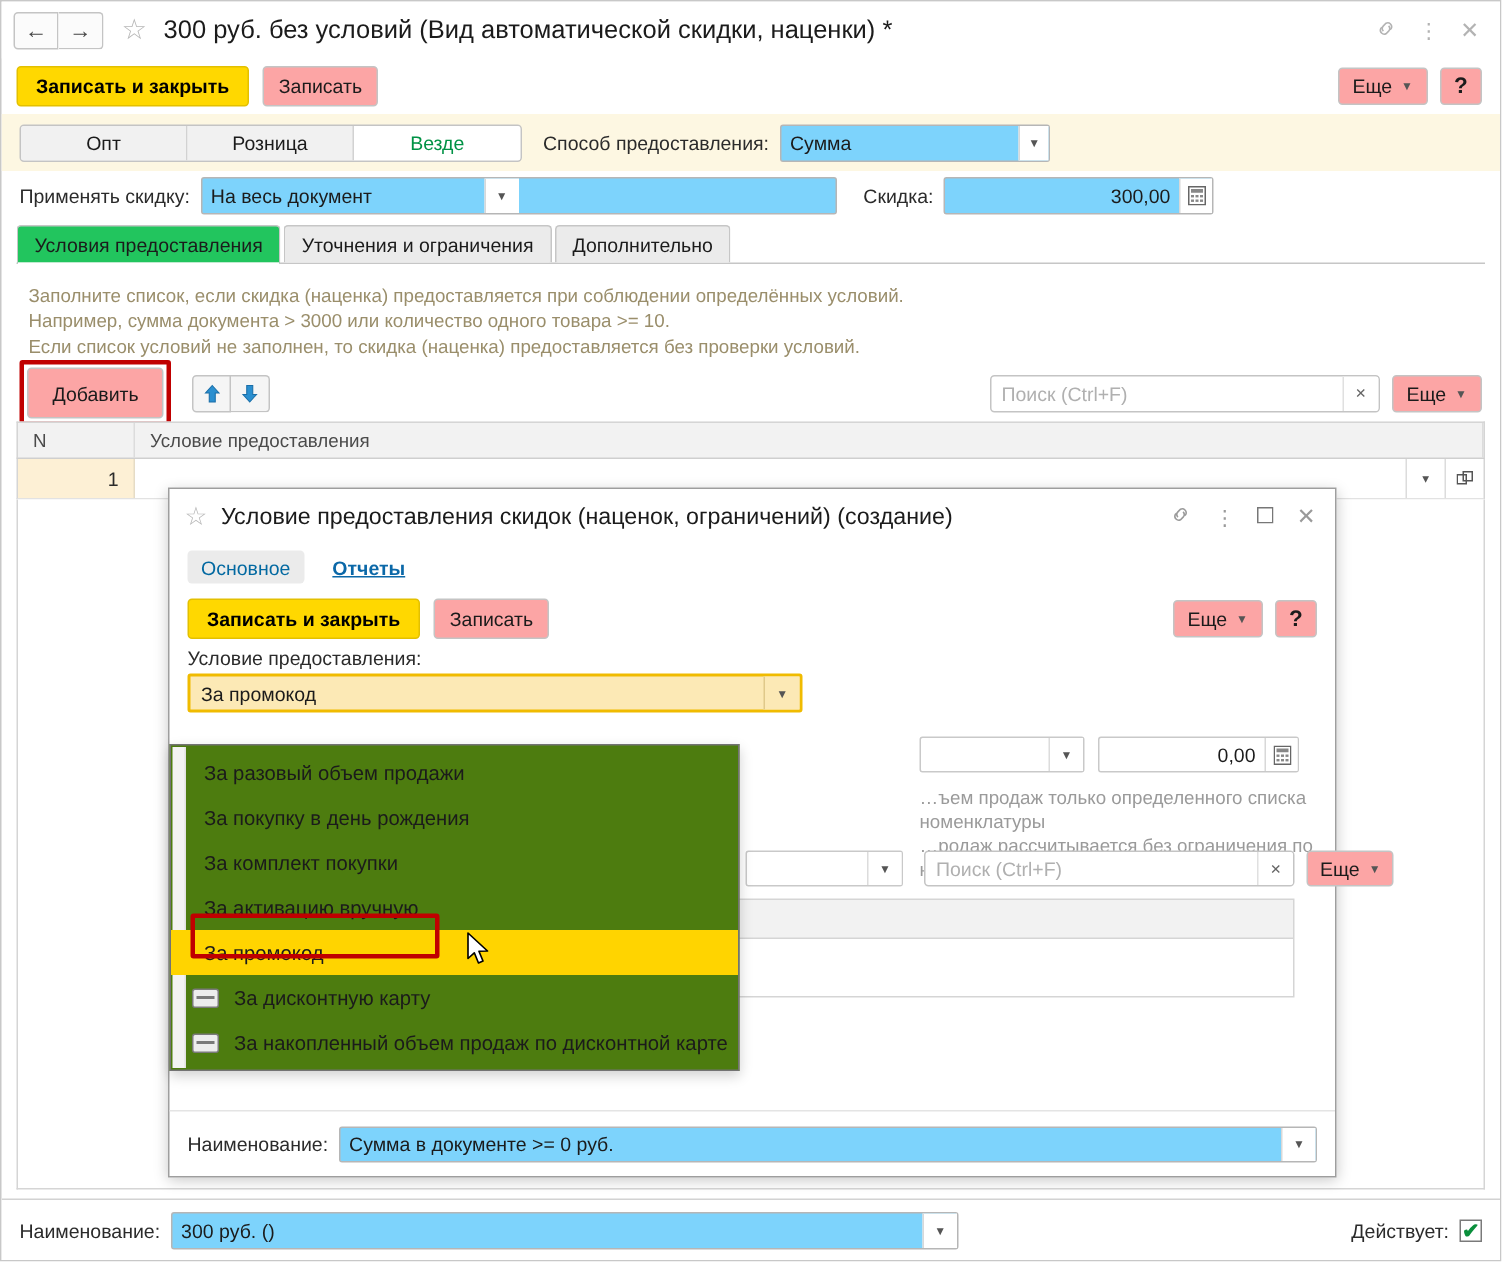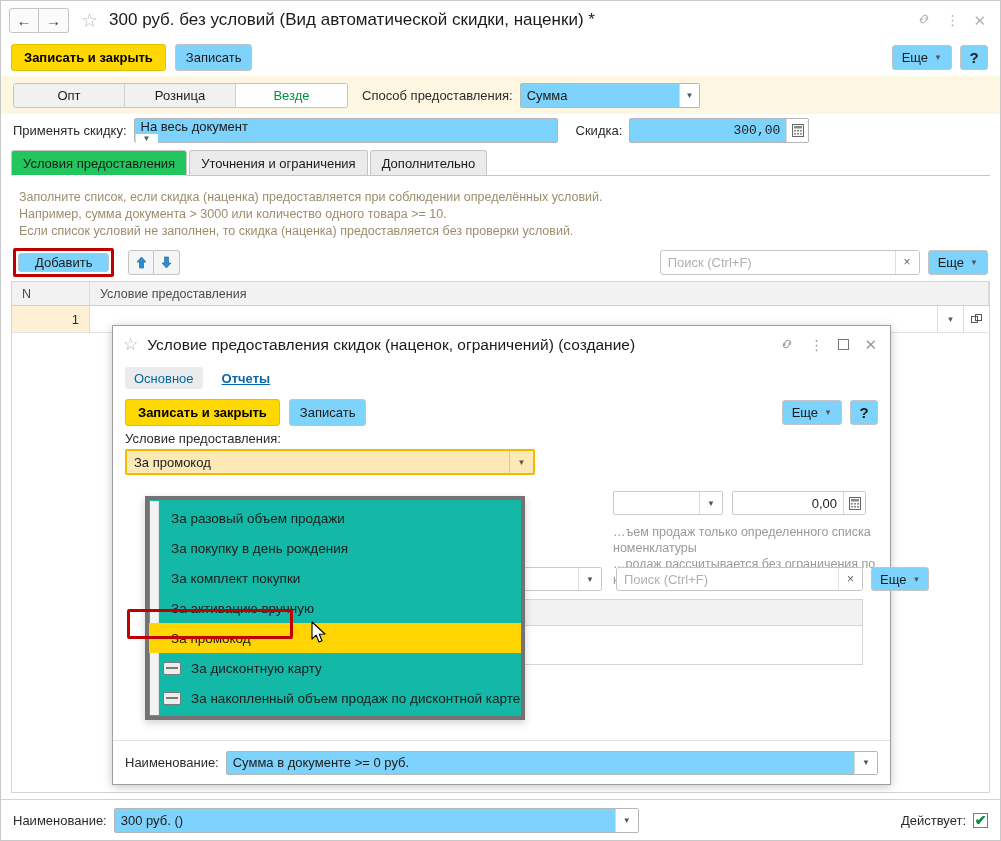--- a/index.html
+++ b/index.html
@@ -46,21 +46,21 @@
   }
   .ti { cursor: pointer; font-size: 15px; line-height: 1; }
   .dots3 { letter-spacing: 0; font-size: 14px; }
 
   
   .cmdbar {
     position: absolute; left: 0; top: 38px; width: 999px; height: 37px;
     display: flex; align-items: center; padding: 0 10px;
   }
   .btn {
-    border: 1px solid #c4c4c4; background: #7dd3fc;
+    border: 1px solid #c4c4c4; background: #fca5a5;
     border-radius: 3px; height: 25px; padding: 0 10px;
     display: inline-flex; align-items: center; justify-content: center;
     font-size: 13px; color: #1b1b1b; cursor: pointer; white-space: nowrap;
   }
   .btn.primary {
     background: #ffd800; border-color: #e3c000; font-weight: bold;
     color: #000;
   }
   .cmd-right { margin-left: auto; display: flex; gap: 8px; padding-right: 2px; }
   .btn.more { padding: 0 9px; }
@@ -285,22 +285,22 @@
   }
   .m-gbody { height: 38px; background: #fff; }
   .m-bottom {
     position: absolute; left: 0; bottom: 0; width: 777px; height: 44px;
     display: flex; align-items: center; padding: 0 12px;
     border-top: 1px solid #e4e4e4;
   }
 
   
   .ddlist {
-    position: absolute; left: 144px; top: 495px; width: 380px;
-    background: #14b8a6; border: 4px solid #737373;
+    position: absolute; left: 112px; top: 495px; width: 380px;
+    background: #4d7c0f; border: 1px solid #737373;
     box-shadow: 0 3px 8px rgba(0,0,0,0.18); z-index: 60;
     padding: 3px 0;
   }
   .dd-scroll {
     position: absolute; left: 1px; top: 1px; width: 9px; bottom: 1px;
     background: #f3f3f3; border-right: 1px solid #e2e2e2;
   }
   .dditem {
     height: 30px; display: flex; align-items: center;
     padding-left: 22px; font-size: 13.5px; color: #1b1b1b; cursor: pointer;
@@ -371,26 +371,26 @@
     </div>
     <span class="band-label">Способ предоставления:</span>
     <div class="inputwrap" style="width:180px;margin-left:7px;">
       <input type="text" value="Сумма" style="">
       <div class="dropbtn">▼</div>
     </div>
   </div>
 
   <div class="applyrow">
     <span>Применять скидку:</span>
-    <div class="inputwrap" style="width:424px;margin-left:7px;flex-direction:column;">
+    <div class="inputwrap" style="width:424px;margin-left:7px;">
       <input type="text" value="На весь документ" style="">
       <div class="dropbtn">▼</div>
     </div>
     <span style="margin-left:18px;">Скидка:</span>
-    <div class="inputwrap" style="width:180px;margin-left:7px;font-family:Liberation Mono, monospace;">
+    <div class="inputwrap" style="width:180px;margin-left:7px;">
       <input type="text" style="flex: 1 1 0%; text-align: right;" value="300,00">
       <div class="calcbtn">
         <svg width="12" height="13" viewBox="0 0 12 13">
             <rect x="0.5" y="0.5" width="11" height="12" fill="none" stroke="#666"></rect>
             <rect x="2" y="2" width="8" height="2.5" fill="#888"></rect>
             <rect x="2" y="6" width="2" height="1.6" fill="#888"></rect>
             <rect x="5" y="6" width="2" height="1.6" fill="#888"></rect>
             <rect x="8" y="6" width="2" height="1.6" fill="#888"></rect>
             <rect x="2" y="9" width="2" height="1.6" fill="#888"></rect>
             <rect x="5" y="9" width="2" height="1.6" fill="#888"></rect>
@@ -407,21 +407,21 @@
   </div>
 
   <div class="hints">
     <div>Заполните список, если скидка (наценка) предоставляется при соблюдении определённых условий.</div>
     <div>Например, сумма документа &gt; 3000 или количество одного товара &gt;= 10.</div>
     <div>Если список условий не заполнен, то скидка (наценка) предоставляется без проверки условий.</div>
   </div>
 
   <div class="tbtoolbar">
     <div class="hl-red">
-      <div class="btn" style="height:19px;padding:0 16px;">Добавить</div>
+      <div class="btn" style="height:34px;padding:0 16px;">Добавить</div>
     </div>
     <div class="arrowbtns">
       <div class="arrowbtn a1">
         <svg width="11" height="13" viewBox="0 0 11 13">
             <path d="M5.5 1 L10 6 H7.5 V12 H3.5 V6 H1 Z" fill="#2a8fd0" stroke="#1a6ea8" stroke-width="0.7"></path>
           </svg>
       </div>
       <div class="arrowbtn a2">
         <svg width="11" height="13" viewBox="0 0 11 13">
             <path d="M5.5 12 L10 7 H7.5 V1 H3.5 V7 H1 Z" fill="#2a8fd0" stroke="#1a6ea8" stroke-width="0.7"></path>

